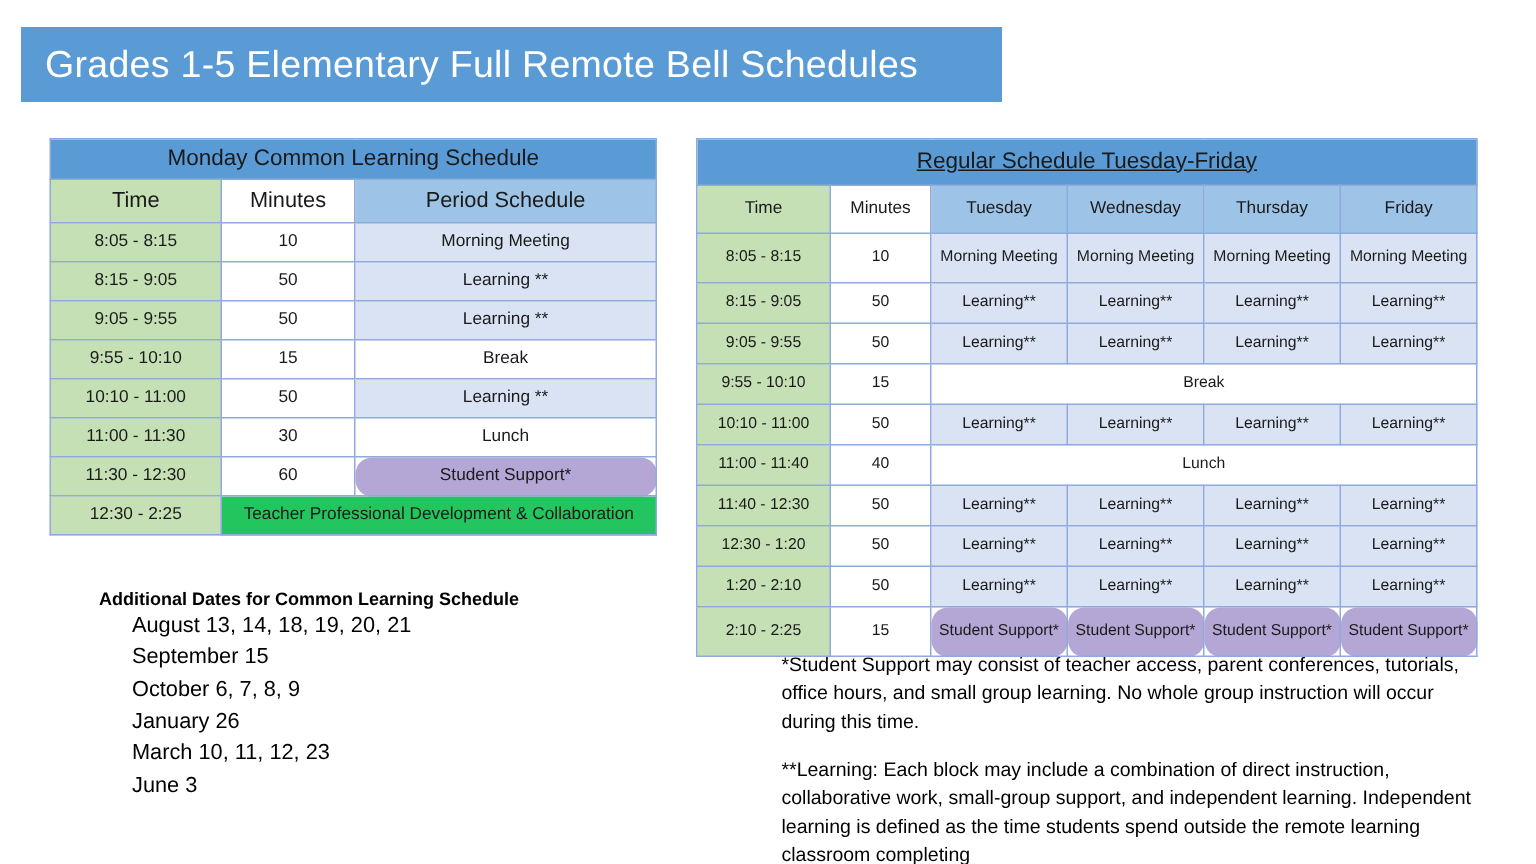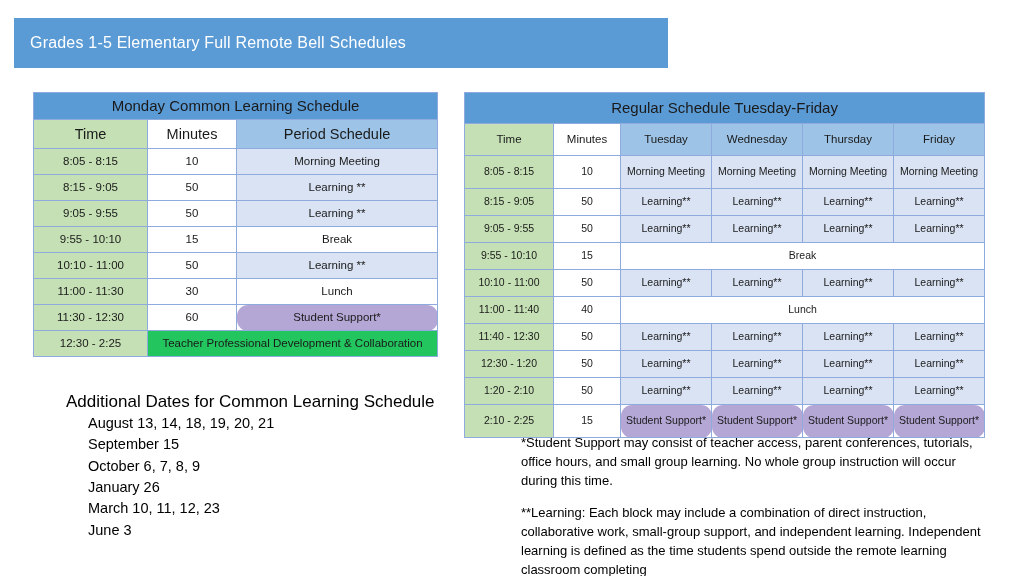--- a/index.html
+++ b/index.html
@@ -21,21 +21,21 @@
     left: 14px;
     top: 18px;
     width: 654px;
     height: 50px;
     background: #5b9bd5;
     display: flex;
     align-items: center;
   }
   #title-banner .title-text {
     color: #ffffff;
-    font-size: 16px;
+    font-size: 25px;
     font-weight: 400;
     letter-spacing: 0.2px;
     padding-left: 16px;
     white-space: nowrap;
   }
 
   
   table.sched {
     border-collapse: collapse;
     table-layout: fixed;
@@ -82,36 +82,36 @@
 
   
   #regular-table {
     left: 464px;
     top: 92px;
     width: 521px;
   }
   #regular-table col.c-time { width: 89px; }
   #regular-table col.c-min  { width: 67px; }
   #regular-table col.c-day  { width: 91px; }
-  #regular-table .banner-cell { height: 30px; }
+  #regular-table .banner-cell { height: 30px; text-decoration: underline; }
   #regular-table .hdr-row td { height: 31px; font-size: 11.5px; }
   #regular-table .body-row td { height: 26px; font-size: 10.5px; }
   #regular-table .tall-row td { height: 32px; }
 
   
   #additional-dates {
     position: absolute;
     left: 66px;
     top: 392px;
     width: 420px;
     color: #000000;
   }
   #additional-dates .ad-heading {
-    font-size: 17px;
-    font-weight: normal;
+    font-size: 12px;
+    font-weight: bold;
     margin: 0 0 1px 0;
   }
   #additional-dates .ad-list {
     margin: 0;
     padding-left: 22px;
     list-style: none;
   }
   #additional-dates .ad-list li {
     font-size: 14.5px;
     line-height: 1.47;

